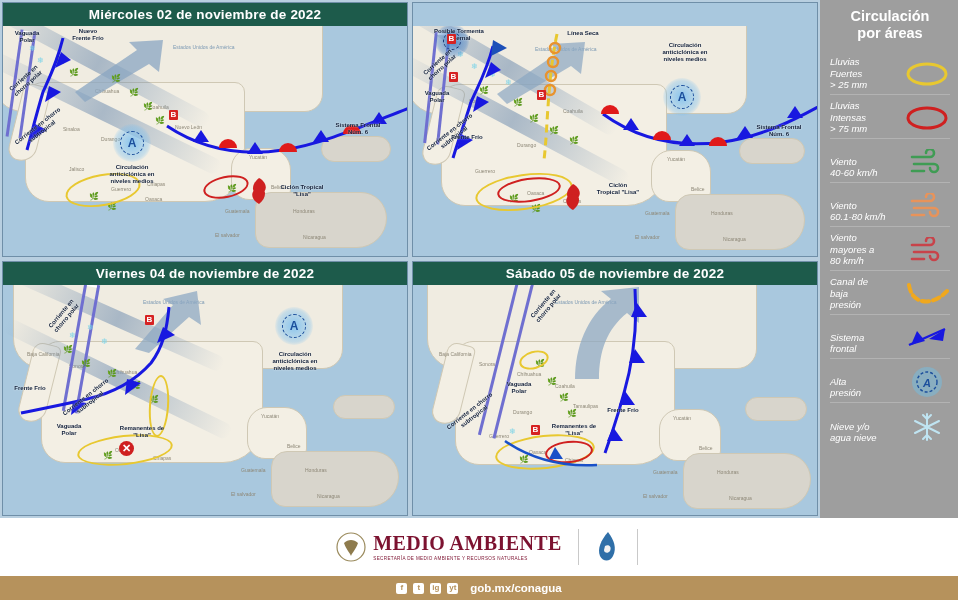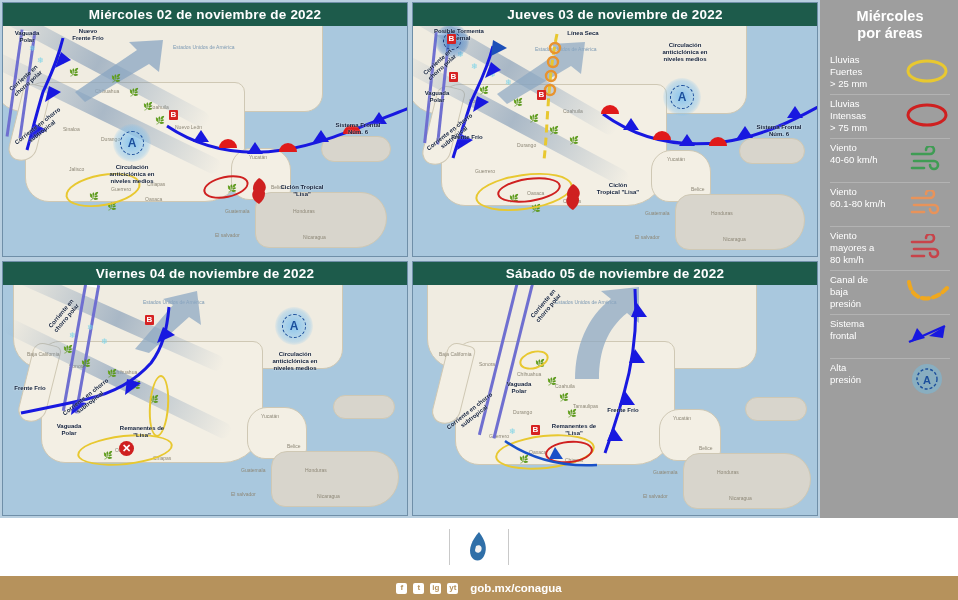--- a/index.html
+++ b/index.html
@@ -169,25 +169,26 @@
     padding: 8px 8px 0 10px;
     color: #ffffff;
   }
   .side-title {
     font-size: 14.5px; font-weight: bold;
     text-align: center; line-height: 1.15;
     margin-bottom: 10px;
     white-space: pre-line;
   }
   .legend-item {
-    display: flex; align-items: flex-start;
+    display: flex; align-items: flex-end;
     justify-content: space-between;
     min-height: 44px;
     border-bottom: 1px solid rgba(255,255,255,.22);
     padding: 3px 0;
+    font-style: italic;
   }
   .legend-item:last-child { border-bottom: none; }
   .legend-label {
     font-size: 9.5px; line-height: 1.25;
     white-space: pre-line; flex: 1;
   }
   .legend-sym {
     width: 46px; height: 34px;
     display: flex; align-items: center; justify-content: center;
     flex-shrink: 0;
@@ -343,21 +344,20 @@
 Núm. 6</div>
         <div class="ann" style="left:94px;top:138px;width:70px;">Circulación
 anticiclónica en
 niveles medios</div>
         <div class="ann" style="left:268px;top:158px;width:62px;">Ciclón Tropical
 "Lisa"</div>
       </div>
     </div>
 
     <div class="panel">
-      <div class="panel-title">Jueves 03 de noviembre de 2022</div>
       <div class="map">
         <div class="land us" style="left:-6px;top:-8px;width:340px;height:96px;border-radius:0 0 20px 30px;"></div>
         <div class="land" style="left:28px;top:58px;width:226px;height:122px;border-radius:18px 10px 40px 24px;"></div>
         <div class="land" style="left:16px;top:60px;width:28px;height:80px;border-radius:14px 8px 22px 16px;transform:rotate(14deg);"></div>
         <div class="land" style="left:238px;top:124px;width:60px;height:52px;border-radius:20px 22px 10px 18px;"></div>
         <div class="land gray" style="left:262px;top:168px;width:130px;height:56px;border-radius:16px 26px 30px 14px;"></div>
         <div class="land gray" style="left:326px;top:112px;width:66px;height:26px;border-radius:14px;"></div>
 
         <span class="seaname" style="left:122px;top:20px;">Estados Unidos de América</span>
         <span class="statename" style="left:150px;top:82px;">Coahuila</span>
@@ -604,21 +604,21 @@
         <div class="ann rot2" style="left:28px;top:122px;width:62px;">Corriente en chorro
 subtropical</div>
         <div class="ann" style="left:128px;top:138px;width:66px;">Remanentes de
 "Lisa"</div>
       </div>
     </div>
 
   </div>
 
   <div class="sidebar">
-    <div class="side-title">Miércoles
+    <div class="side-title">Circulación
 por áreas</div>
 
     <div class="legend-item">
       <div class="legend-label">Lluvias
 Fuertes
 &gt; 25 mm</div>
       <div class="legend-sym">
         <svg width="44" height="26" viewBox="0 0 44 26">
             <ellipse cx="22" cy="13" rx="19" ry="10" fill="none" stroke="#e8c830" stroke-width="3"></ellipse>
           </svg>
@@ -701,24 +701,46 @@
 presión</div>
       <div class="legend-sym">
         <svg width="32" height="32" viewBox="0 0 32 32">
           <circle cx="16" cy="16" r="15" fill="#6fc0e8" opacity=".45"></circle>
           <circle cx="16" cy="16" r="10" fill="none" stroke="#1c4f9c" stroke-width="1.4" stroke-dasharray="3 2"></circle>
           <text x="16" y="21" font-size="11" font-weight="bold" fill="#1c4f9c" text-anchor="middle" font-family="Liberation Sans, sans-serif">A</text>
         </svg>
       </div>
     </div>
 
+    <div class="legend-item">
+      <div class="legend-label">Nieve y/o
+agua nieve</div>
+      <div class="legend-sym">
+        <svg width="30" height="30" viewBox="0 0 30 30">
+          <g stroke="#bfe4f2" stroke-width="2" stroke-linecap="round">
+            <path d="M15 2 v26 M3 9 l24 12 M27 9 l-24 12"></path>
+            <path d="M15 7 l-4 -4 M15 7 l4 -4 M15 23 l-4 4 M15 23 l4 4"></path>
+          </g>
+        </svg>
+      </div>
+    </div>
 
   </div>
 
   <div class="footer-logos">
+    <div class="logo-block">
+      <svg width="30" height="32" viewBox="0 0 30 32">
+        <circle cx="15" cy="16" r="14" fill="none" stroke="#9a8a5c" stroke-width="1.2"></circle>
+        <path d="M8 12 C12 8, 18 8, 22 12 C20 18, 16 22, 15 25 C14 22, 10 18, 8 12 Z" fill="#8e7b4d"></path>
+      </svg>
+      <div>
+        <div class="logo-text-main">MEDIO AMBIENTE</div>
+        <div class="logo-text-sub">SECRETARÍA DE MEDIO AMBIENTE Y RECURSOS NATURALES</div>
+      </div>
+    </div>
 
     <div class="logo-div"></div>
 
     <div class="logo-block">
       <svg width="26" height="34" viewBox="0 0 26 34">
         <path d="M13 2 C19 10, 22 18, 18 26 C15 32, 8 32, 5 26 C2 19, 6 10, 13 2 Z" fill="#2f6fa8"></path>
         <path d="M10 16 C14 14, 17 17, 15 21 C13 24, 9 23, 9 20 Z" fill="#f2f2f2"></path>
       </svg>
     </div>
 

